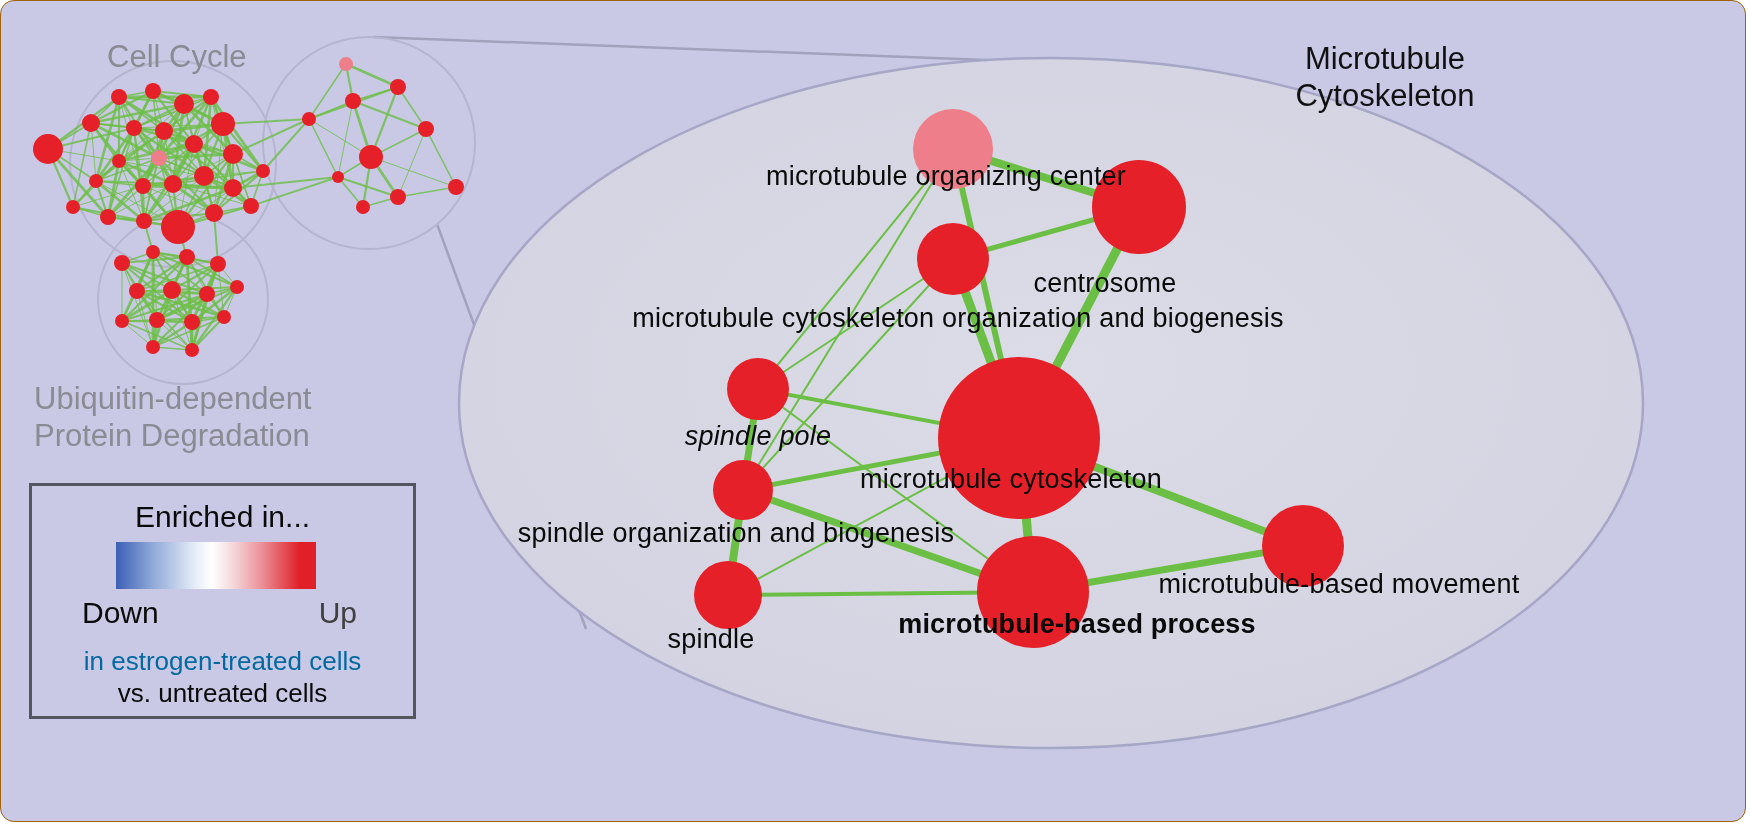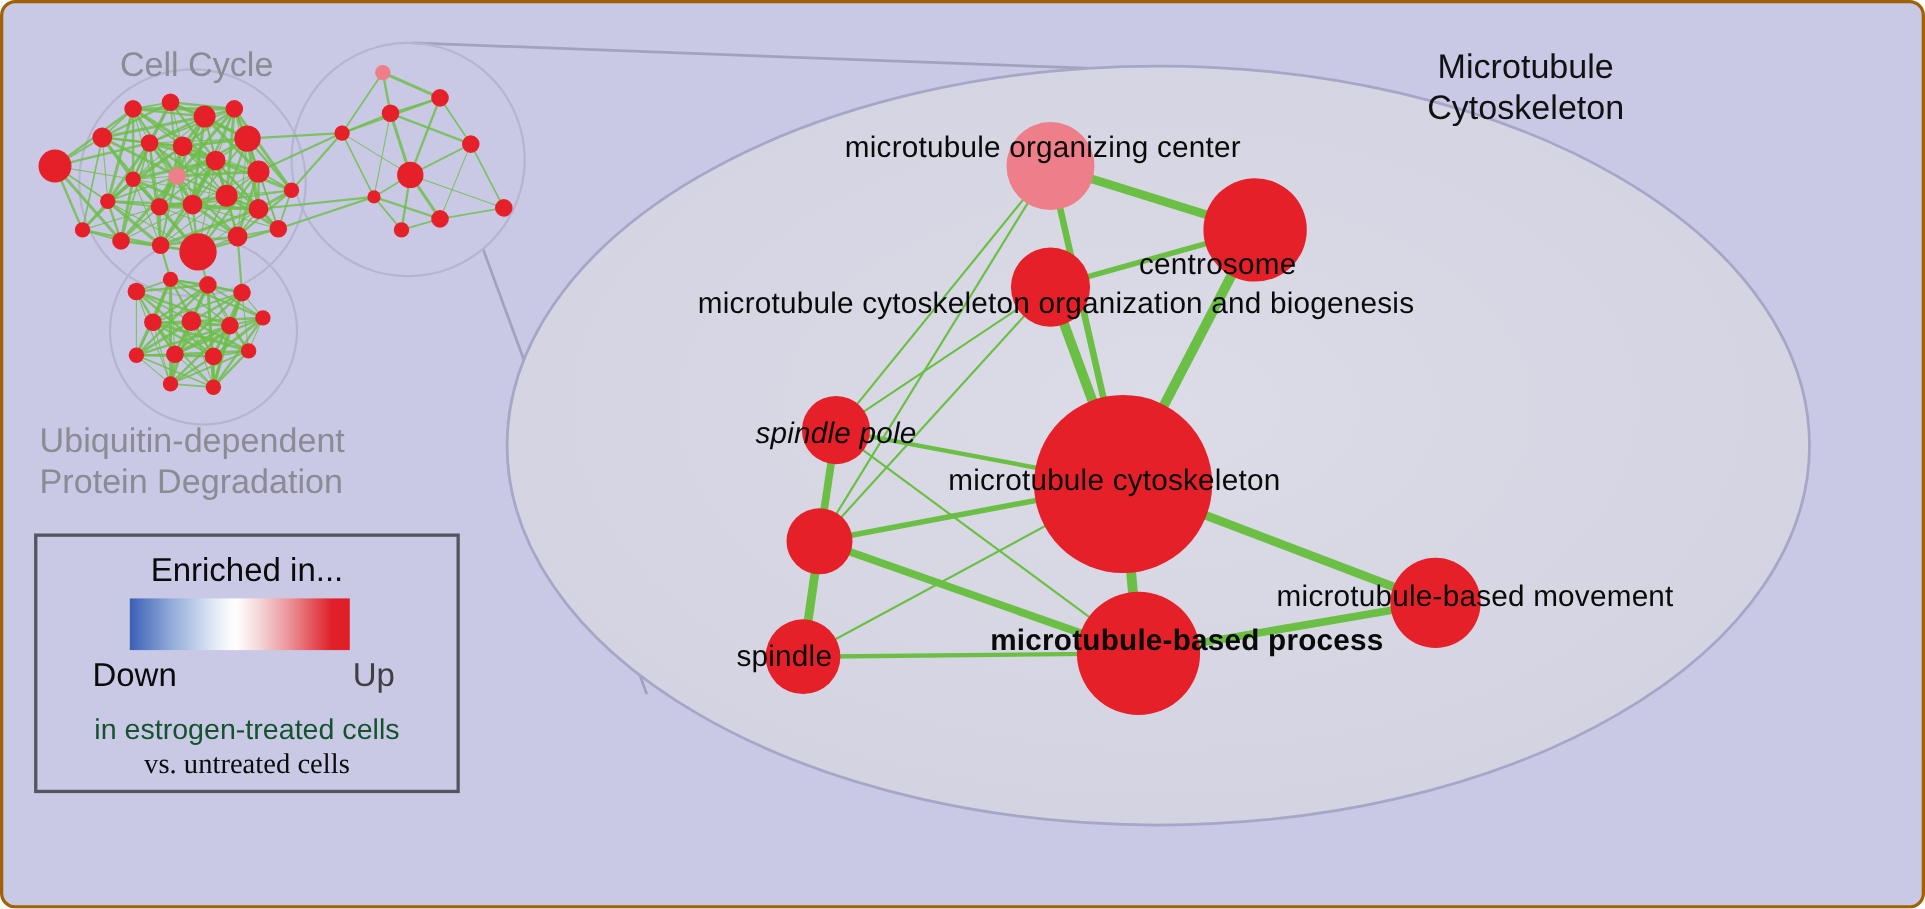--- a/index.html
+++ b/index.html
@@ -1,39 +1,39 @@
 <!DOCTYPE html>
 <html><head>
 <meta charset="utf-8">
 <style>
   html,body{margin:0;padding:0;background:#ffffff;font-family:"Liberation Sans",sans-serif;}
   .stage{
     position:relative;width:1744px;height:820px;margin:0;
-    background:#c9c9e6;border:3px solid #a16207;border-radius:14px;overflow:hidden;
+    background:#c9c9e6;border:1px solid #a16207;border-radius:14px;overflow:hidden;
   }
   svg{position:absolute;left:0;top:0;}
   .overlay{position:absolute;left:0;top:0;width:100%;height:100%;pointer-events:none;}
   .node-label{
     position:absolute;transform:translate(-50%,-50%);
-    white-space:nowrap;font-size:27px;color:#0a0a0a;letter-spacing:0.2px;
+    white-space:nowrap;font-size:27px;color:#0a0a0a;letter-spacing:0.2px;margin-top:44px;
   }
   .cluster-title{position:absolute;font-size:31px;line-height:1.18;}
   .gray-title{color:#8b8b94;}
   .black-title{color:#111;}
   .center-text{text-align:center;}
   .legend{
     position:absolute;left:28px;top:482px;width:368px;height:230px;
     border:3px solid #55555f;background:transparent;padding-left:13px;
   }
   .legend-title{position:absolute;top:14px;left:0;width:100%;text-align:center;font-size:30px;color:#0a0a0a;}
   .gradient-bar{position:absolute;left:84px;top:56px;width:200px;height:47px;}
   .legend-down{position:absolute;left:50px;top:110px;font-size:30px;color:#0a0a0a;}
   .legend-up{position:absolute;right:56px;top:110px;font-size:30px;color:#404040;}
-  .legend-caption1{position:absolute;top:160px;left:0;width:100%;text-align:center;font-size:26px;color:#14532d;}
-  .legend-caption2{position:absolute;top:192px;left:0;width:100%;text-align:center;font-size:26px;color:#0a0a0a;font-family:Liberation Serif, serif;}
+  .legend-caption1{position:absolute;top:160px;left:0;width:100%;text-align:center;font-size:26px;color:#0369a1;}
+  .legend-caption2{position:absolute;top:192px;left:0;width:100%;text-align:center;font-size:26px;color:#0a0a0a;}
 </style>
 </head>
 <body>
 
 <div class="stage">
 
   <svg id="net-svg" width="1744" height="820" viewBox="0 0 1744 820">
     <defs>
       <radialGradient id="ellipseGrad" cx="50%" cy="45%" r="70%">
         <stop offset="0%" stop-color="#dcdce8"></stop>
@@ -418,20 +418,21 @@
 
     <div class="cluster-title gray-title" style="left:106px;top:38px;position:absolute;">Cell Cycle</div>
     <div class="cluster-title black-title center-text" style="left:1253px;top:40px;width:262px;position:absolute;">Microtubule Cytoskeleton</div>
     <div class="cluster-title gray-title" style="left:33px;top:380px;width:345px;position:absolute;">Ubiquitin-dependent Protein Degradation</div>
 
     <div class="node-label" style="left:945px;top:131px;">microtubule organizing center</div>
     <div class="node-label" style="left:1104px;top:238px;">centrosome</div>
     <div class="node-label" style="left:957px;top:273px;">microtubule cytoskeleton organization and biogenesis</div>
     <div class="node-label" style="left:757px;top:391px;font-style:italic;">spindle pole</div>
     <div class="node-label" style="left:1010px;top:434px;">microtubule cytoskeleton</div>
+    <div class="node-label" style="left:735px;top:488px;">spindle organization and biogenesis</div>
     <div class="node-label" style="left:710px;top:594px;">spindle</div>
     <div class="node-label" style="left:1076px;top:579px;font-weight:bold;">microtubule-based process</div>
     <div class="node-label" style="left:1338px;top:539px;">microtubule-based movement</div>
 
     <div class="legend">
       <div class="legend-title">Enriched in...</div>
       <div class="gradient-bar" id="gradient-bar" style="background: linear-gradient(90deg, rgb(60, 95, 181) 0%, rgb(142, 168, 216) 18%, rgb(232, 238, 248) 40%, rgb(255, 255, 255) 48%, rgb(245, 218, 220) 58%, rgb(236, 149, 156) 72%, rgb(224, 31, 40) 92%);"></div>
       <div class="legend-down">Down</div>
       <div class="legend-up">Up</div>
       <div class="legend-caption1">in estrogen-treated cells</div>

